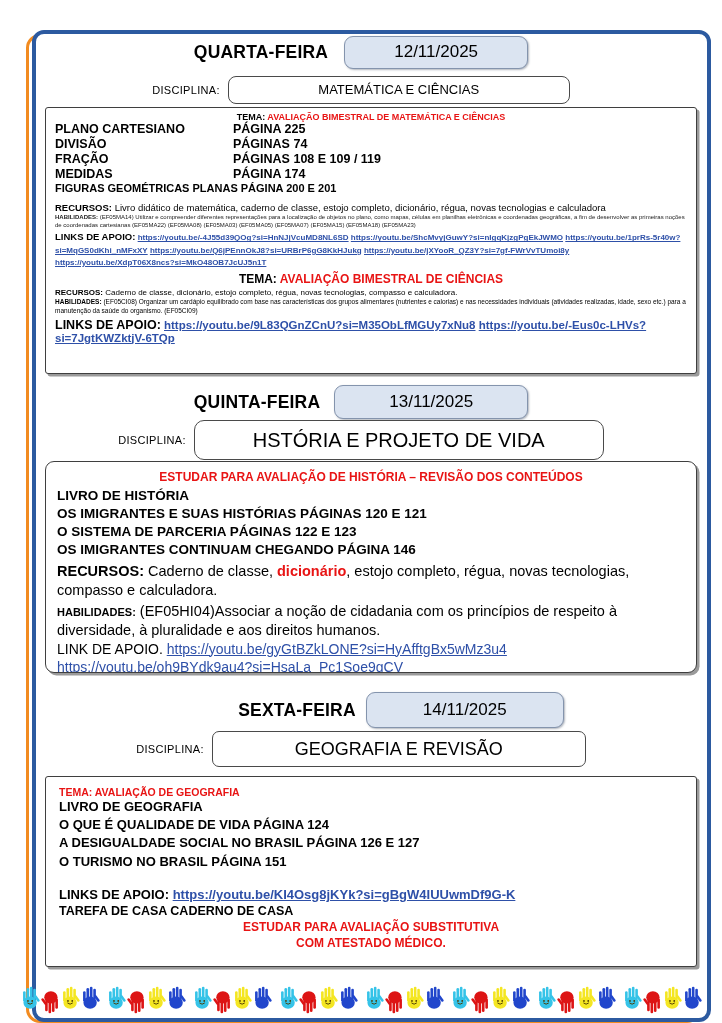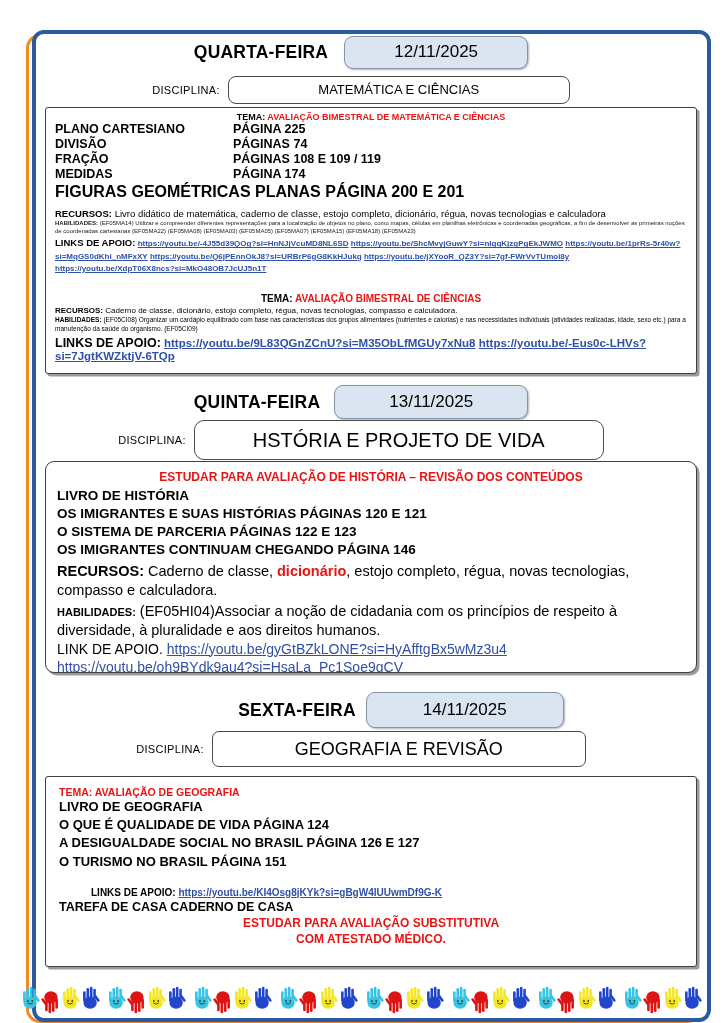--- a/index.html
+++ b/index.html
@@ -22,41 +22,41 @@
   .content-box{position:absolute;left:45px;width:652px;background:#fff;border:1.6px solid #3f3f3f;
     box-shadow:2.5px 2.5px 0 #9a9a9a;box-sizing:border-box;overflow:hidden;}
   .red{color:#e81414;}
   .b{font-weight:bold;}
   .center{text-align:center;}
   .lnk{color:#2e50a8;text-decoration:underline;font-weight:bold;cursor:pointer;}
   
   #box1{top:107px;height:267px;border-radius:3px;padding:4px 9px;font-size:9.5px;}
   #box1 .tema-line{font-size:9px;font-weight:bold;}
   .study-grid{display:grid;grid-template-columns:178px auto;font-weight:bold;font-size:12.5px;line-height:1.2;}
-  .figuras-line{font-weight:bold;font-size:16px;line-height:1.2;margin-bottom:7px;}
+  .figuras-line{font-weight:bold;font-size:11px;line-height:1.2;margin-bottom:7px;}
   .hab-small{font-size:6px;line-height:1.35;color:#222;}
   .links-para1{font-size:8px;line-height:1.5;margin-top:1px;}
   .links-para1 .links-label{font-size:9.5px;font-weight:bold;color:#000;}
   .ciencias-para{font-weight:bold;font-size:12.5px;line-height:1.3;margin-top:2px;}
   .rec2{font-size:8px;line-height:1.3;margin-top:2px;}
   .hab2{font-size:6.5px;line-height:1.35;}
   .links-para2{font-size:11.5px;margin-top:2px;}
   .links-para2 .links-label{font-size:12.5px;font-weight:bold;color:#000;}
   
   #box2{top:461px;height:212px;border-radius:9px;padding:8px 11px;font-size:14.5px;}
   #box2 .title{font-size:12px;font-weight:bold;margin-bottom:3px;}
   #box2 .hist-line{font-weight:bold;font-size:13.5px;line-height:1.34;}
   #box2 .para{line-height:1.28;margin-top:3px;}
   .sc-label{font-size:11px;font-weight:bold;}
   #box2 .link-line{font-size:14px;line-height:1.35;}
   
   #box3{top:776px;height:191px;border-radius:3px;padding:9px 13px;font-size:13px;}
   #box3 .tema3{font-size:10.5px;font-weight:bold;}
   #box3 .geo-line{font-weight:bold;font-size:13px;line-height:1.4;}
-  #box3 .links3{margin-top:14px;font-size:10px;line-height:1.5;margin-left:32px;}
+  #box3 .links3{margin-top:14px;font-size:13px;line-height:1.5;}
   #box3 .links3 .links-label{font-weight:bold;color:#000;}
   #box3 .tarefa3{font-weight:bold;font-size:12.5px;}
   #box3 .note{font-weight:bold;font-size:12px;line-height:1.35;margin-top:1px;}
   
   .hands-row{position:absolute;top:985px;left:0;width:722px;display:flex;justify-content:center;gap:7px;}
   .hand-group{display:flex;gap:1px;align-items:flex-start;}
   .hand{width:19px;height:25px;}
   .hand.down{transform:rotate(180deg);margin-top:5px;}
   .defs{position:absolute;width:0;height:0;overflow:hidden;}
 </style>
@@ -121,21 +121,21 @@
   </div>
   <div class="links-para1">
     <span class="links-label">LINKS DE APOIO:</span>
     <a class="lnk">https://youtu.be/-4J55d39QOg?si=HnNJjVcuMD8NL6SD</a>
     <a class="lnk">https://youtu.be/ShcMvyjGuwY?si=nIgqKjzgPgEkJWMO</a>
     <a class="lnk">https://youtu.be/1prRs-5r40w?si=MqGS0dKhi_nMFxXY</a>
     <a class="lnk">https://youtu.be/Q6jPEnnOkJ8?si=URBrP6gG8KkHJukg</a>
     <a class="lnk">https://youtu.be/jXYooR_QZ3Y?si=7gf-FWrVvTUmoi8y</a>
     <a class="lnk">https://youtu.be/XdpT06X8ncs?si=MkO48OB7JcUJ5n1T</a>
   </div>
-  <div class="center b" style="font-size:10px;margin-top:18px;">
+  <div class="center b" style="font-size:12px;margin-top:3px;">
     <span>TEMA:</span>
     <span class="red">AVALIAÇÃO BIMESTRAL  DE CIÊNCIAS</span>
   </div>
   <div class="rec2">
     <span class="b">RECURSOS:</span>
     <span>Caderno de classe, dicionário, estojo completo, régua, novas tecnologias, compasso e calculadora.</span>
   </div>
   <div class="hab2">
     <span class="b">HABILIDADES:</span>
     <span>(EF05CI08) Organizar um cardápio equilibrado com base nas características dos grupos alimentares (nutrientes e calorias) e nas necessidades individuais (atividades realizadas, idade, sexo etc.) para a manutenção da saúde do organismo. (EF05CI09)</span>

